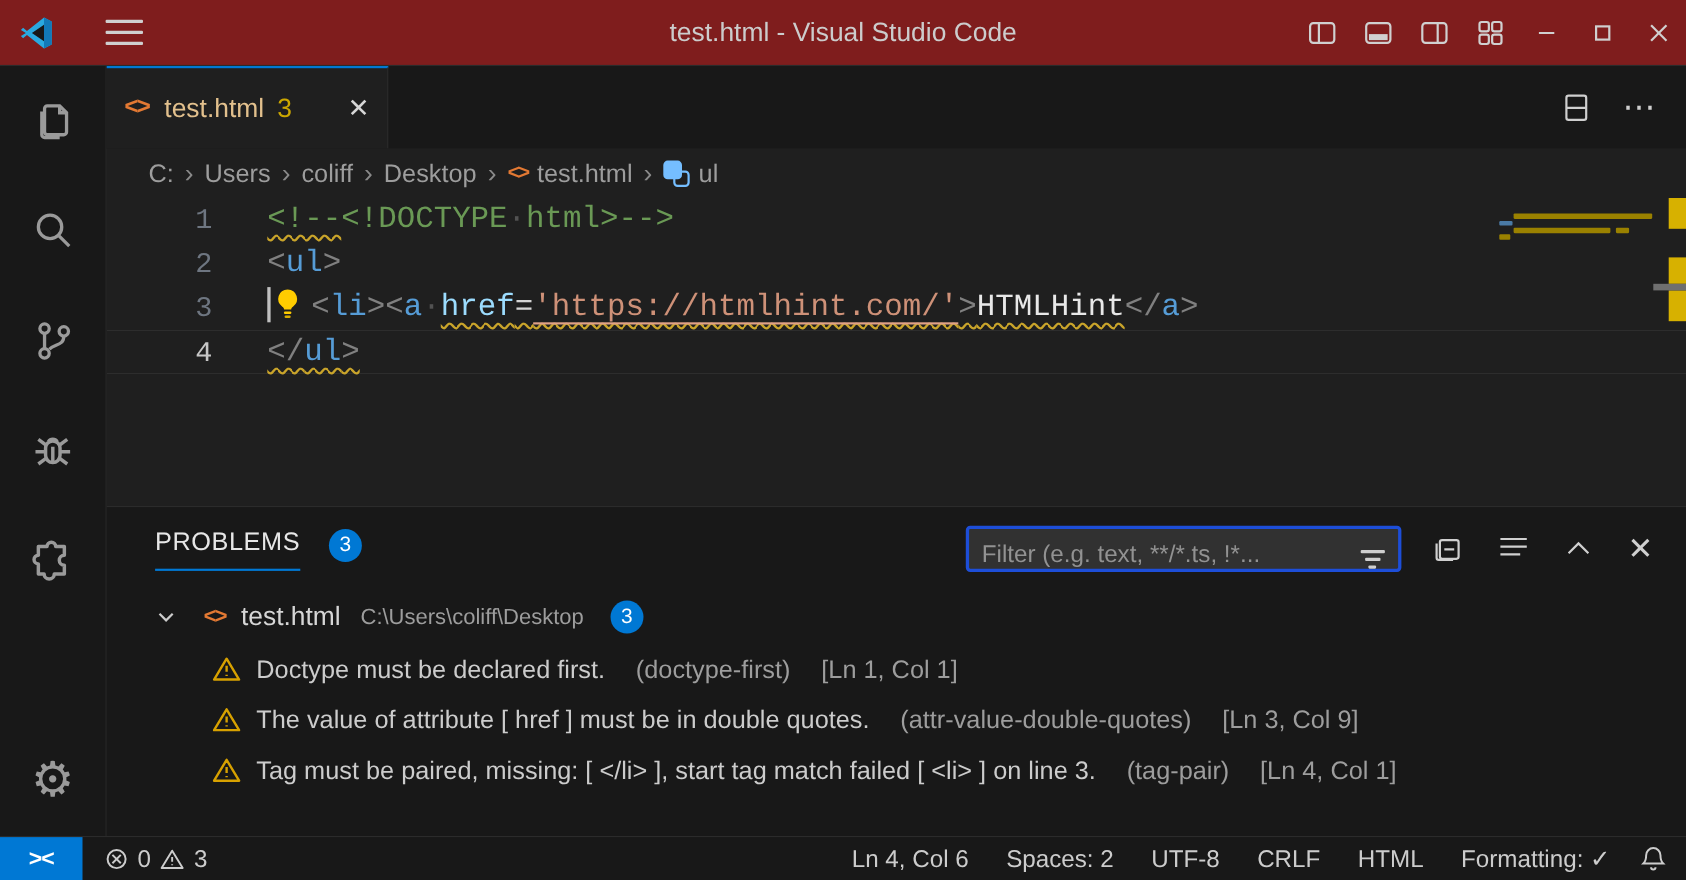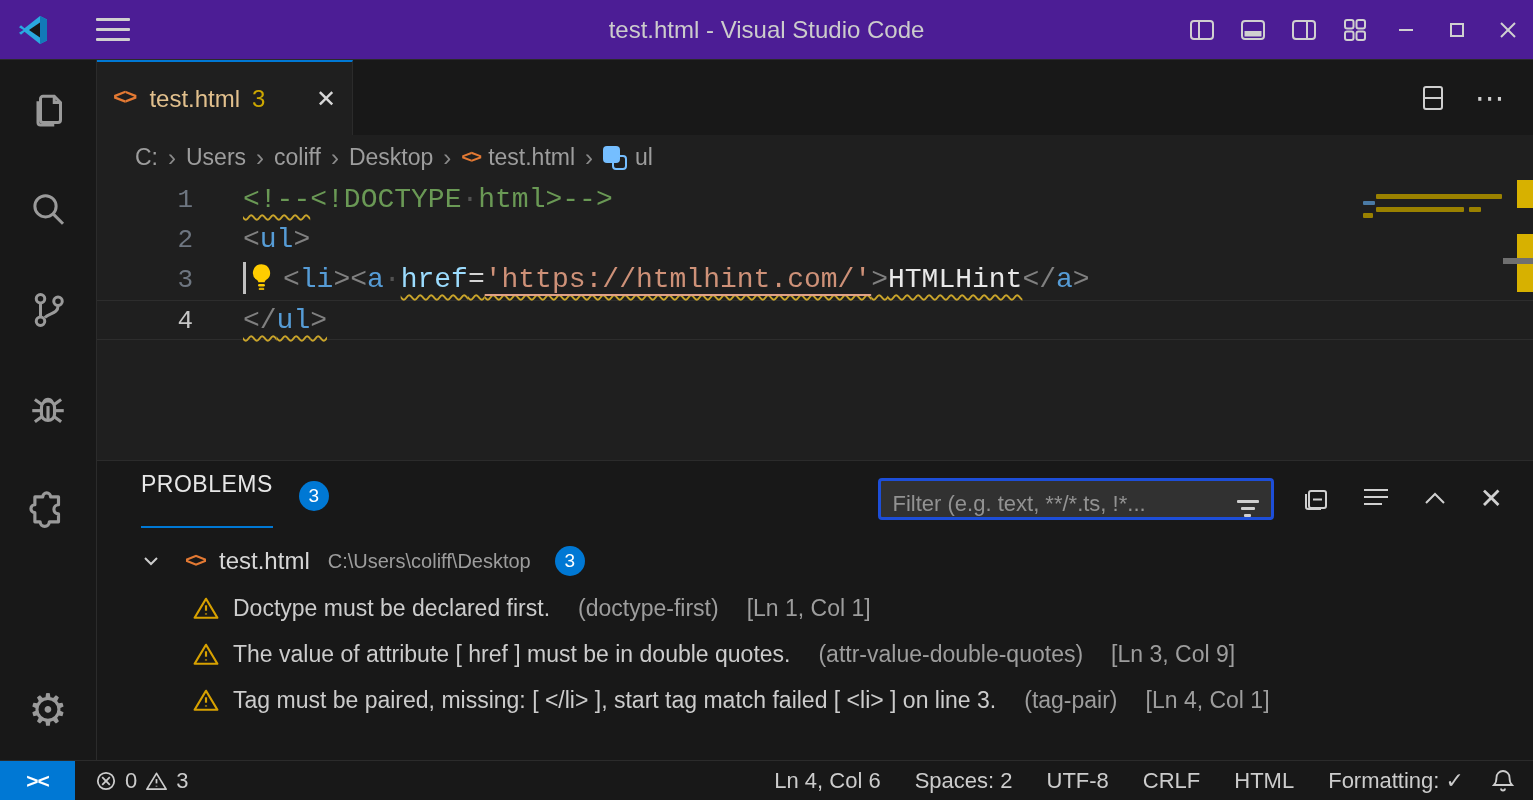--- a/index.html
+++ b/index.html
@@ -1,20 +1,20 @@
 <!DOCTYPE html>
 <html><head>
 <meta charset="utf-8">
 <style>
   *{margin:0;padding:0;box-sizing:border-box;user-select:none}
   html,body{width:1533px;height:800px;overflow:hidden}
   body{background:#1f1f1f;font-family:"Liberation Sans","DejaVu Sans",sans-serif;color:#cccccc}
 
   
-  .titlebar{height:60px;background:#4c1d95;border-bottom:1px solid #2b2b2b;display:flex;align-items:center;position:relative}
+  .titlebar{height:60px;background:#7f1d1d;border-bottom:1px solid #2b2b2b;display:flex;align-items:center;position:relative}
   .logo{margin-left:18px;width:32px;height:32px;display:flex;align-items:center;justify-content:center}
   .hamburger{margin-left:46px;width:34px;display:flex;flex-direction:column;gap:7px;cursor:pointer}
   .hamburger div{height:3px;background:#cfcfcf;border-radius:1px}
   .win-title{position:absolute;left:50%;transform:translateX(-50%);font-size:24px;color:#cccccc;white-space:nowrap}
   .tb-right{margin-left:auto;display:flex;height:100%}
   .tb-btn{width:51px;height:100%;display:flex;align-items:center;justify-content:center;cursor:pointer;color:#d0d0d0}
   .tb-btn svg{stroke:#d0d0d0;fill:none;stroke-width:2}
 
   
   .main{display:flex;height:700px}
@@ -64,21 +64,21 @@
   .minimap{position:absolute;top:0;right:30px;width:140px;height:200px;cursor:pointer}
   .mm{position:absolute;border-radius:1px}
   .overview-ruler{position:absolute;top:0;right:0;width:16px;height:100%}
   .or-mark{position:absolute;right:0;width:16px;background:#d7b100}
   .or-cursor{position:absolute;right:0;width:30px;height:6px;background:#6f6f6f}
 
   
   .panel{height:300px;background:#181818;border-top:1px solid #2b2b2b;display:flex;flex-direction:column}
   .panel-header{height:76px;display:flex;align-items:center}
   .panel-title{margin-left:44px;display:flex;align-items:center;cursor:pointer}
-  .panel-title .lbl{font-size:23px;color:#e7e7e7;padding-bottom:28px;border-bottom:2px solid #0078d4;letter-spacing:0.5px}
+  .panel-title .lbl{font-size:23px;color:#e7e7e7;padding-bottom:11px;border-bottom:2px solid #0078d4;letter-spacing:0.5px}
   .badge{min-width:30px;height:30px;border-radius:15px;background:#0078d4;color:#fff;font-size:19px;display:flex;align-items:center;justify-content:center;padding:0 6px}
   .panel-title .badge{margin-left:26px;margin-bottom:6px}
   .filter-box{margin-left:auto;width:396px;height:42px;background:#313131;border:3px solid #1d4ed8;border-radius:4px;display:flex;align-items:flex-end;padding:0 12px}
   .filter-box input{flex:1;background:transparent;border:none;outline:none;color:#bbbbbb;font-size:22px;font-family:inherit;width:100%}
   .filter-box input::placeholder{color:#929292}
   .funnel{flex:none;margin-left:6px;display:flex;flex-direction:column;gap:4px;align-items:center;cursor:pointer}
   .funnel div{height:3px;background:#cfcfcf;border-radius:1px}
   .panel-acts{display:flex;align-items:center;gap:32px;padding:0 30px 0 28px}
   .panel-acts .act{cursor:pointer;display:flex;align-items:center;justify-content:center}
   .panel-acts svg{stroke:#d0d0d0;fill:none;stroke-width:2}

